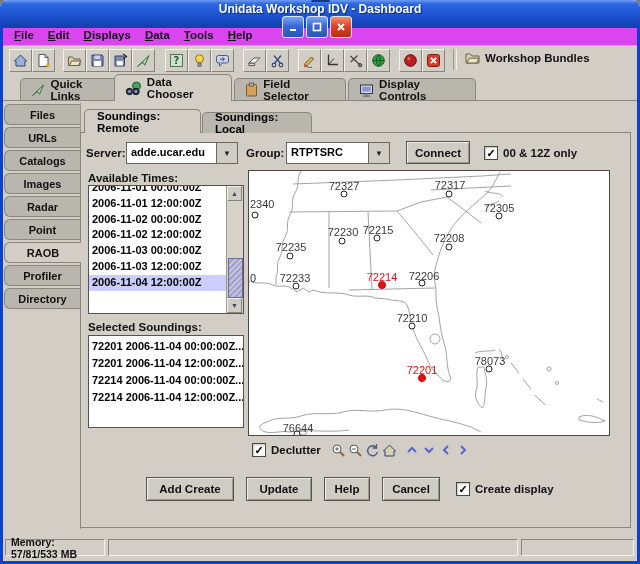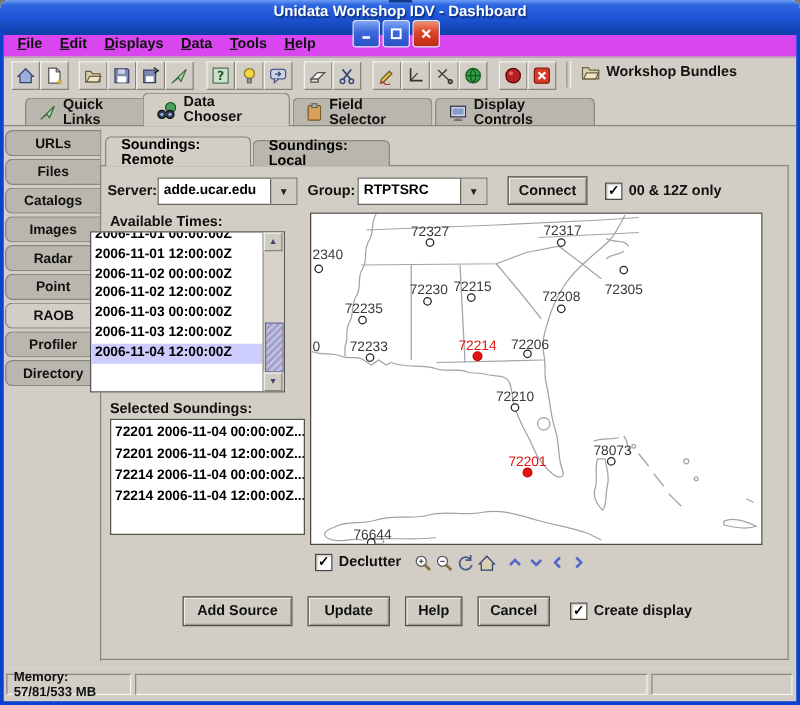--- a/index.html
+++ b/index.html
@@ -275,24 +275,24 @@
         <rect x="5.5" y="10.5" width="4" height="2" fill="#888"></rect>
         <rect x="4" y="12.5" width="7" height="1.2" fill="#666"></rect>
       </svg>
     <span>Display Controls</span>
   </div>
 
   <div class="panel-edge-left"></div>
   <div class="sidebar">
 
   <div class="side-tab">
+        <span>Files</span>
+      </div>
+      <div class="side-tab">
         <span>URLs</span>
-      </div>
-      <div class="side-tab">
-        <span>Files</span>
       </div>
       <div class="side-tab">
         <span>Catalogs</span>
       </div>
       <div class="side-tab">
         <span>Images</span>
       </div>
       <div class="side-tab">
         <span>Radar</span>
       </div>
@@ -328,21 +328,21 @@
     <div class="txt">RTPTSRC</div>
     <div class="arrow">▼</div>
   </div>
   <div class="pbtn" style="left:406px;top:141px;width:64px;height:23px">Connect</div>
   <div class="cbrow" style="left:484px;top:146px">
     <span class="cb">✓</span>
     <span>00 &amp; 12Z only</span>
   </div>
 
   <div class="lbl" style="left:88px;top:172px">Available Times:</div>
-  <div class="listbox" style="left:72px;top:185px;width:154px;height:127px">
+  <div class="listbox" style="left:88px;top:185px;width:154px;height:127px">
     <div class="list-inner" style="margin-top:-6px">
 
     <div class="lrow"><span>2006-11-01 00:00:00Z</span></div>
         <div class="lrow"><span>2006-11-01 12:00:00Z</span></div>
         <div class="lrow"><span>2006-11-02 00:00:00Z</span></div>
         <div class="lrow"><span>2006-11-02 12:00:00Z</span></div>
         <div class="lrow"><span>2006-11-03 00:00:00Z</span></div>
         <div class="lrow"><span>2006-11-03 12:00:00Z</span></div>
         <div class="lrow sel"><span>2006-11-04 12:00:00Z</span></div>
       </div>
@@ -389,21 +389,21 @@
           <circle cx="300" cy="198" r="2"></circle>
           <circle cx="308" cy="212" r="1.5"></circle>
         <path d="M330,246 C338,242 348,246 356,250 C348,253 338,251 330,249 Z M348,228 l6,3"></path>
       </g>
     </svg>
     <div id="map-stations">
         <div class="st-label" style="left: 95px; top: 15px;">72327</div>
         <div class="st-dot" style="left: 95px; top: 23px;"></div>
         <div class="st-label" style="left: 201px; top: 14px;">72317</div>
         <div class="st-dot" style="left: 200px; top: 23px;"></div>
-        <div class="st-label" style="left: 250px; top: 37px; margin-top: 24px;">72305</div>
+        <div class="st-label" style="left: 250px; top: 37px;">72305</div>
         <div class="st-dot" style="left: 250px; top: 45px;"></div>
         <div class="st-label" style="left: 94px; top: 61px;">72230</div>
         <div class="st-dot" style="left: 93px; top: 70px;"></div>
         <div class="st-label" style="left: 129px; top: 59px;">72215</div>
         <div class="st-dot" style="left: 128px; top: 67px;"></div>
         <div class="st-label" style="left: 200px; top: 67px;">72208</div>
         <div class="st-dot" style="left: 200px; top: 76px;"></div>
         <div class="st-label" style="left: 42px; top: 76px;">72235</div>
         <div class="st-dot" style="left: 41px; top: 85px;"></div>
         <div class="st-label" style="left: 46px; top: 107px;">72233</div>
@@ -469,21 +469,21 @@
       <svg width="14" height="14">
         <path d="M9 3 L5 7 L9 11" fill="none" stroke="#5566cc" stroke-width="2"></path>
       </svg>
     </div>
   <div class="micon" style="left:455px;top:442px">
       <svg width="14" height="14">
         <path d="M5 3 L9 7 L5 11" fill="none" stroke="#5566cc" stroke-width="2"></path>
       </svg>
     </div>
 
-  <div class="pbtn" style="left:146px;top:477px;width:88px;height:24px">Add Source</div>
+  <div class="pbtn" style="left:146px;top:477px;width:88px;height:24px">Add Create</div>
   <div class="pbtn" style="left:246px;top:477px;width:66px;height:24px">Update</div>
   <div class="pbtn" style="left:324px;top:477px;width:46px;height:24px">Help</div>
   <div class="pbtn" style="left:382px;top:477px;width:58px;height:24px">Cancel</div>
   <div class="cbrow" style="left:456px;top:482px">
     <span class="cb">✓</span>
     <span>Create display</span>
   </div>
 
   <div class="statusbar">
     <div class="spanel" style="left:2px;width:100px">Memory: 57/81/533 MB</div>

